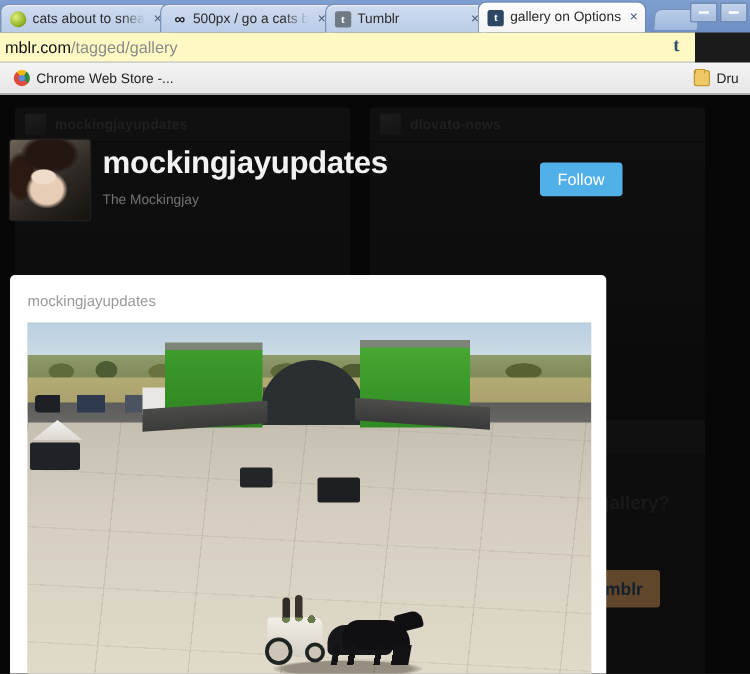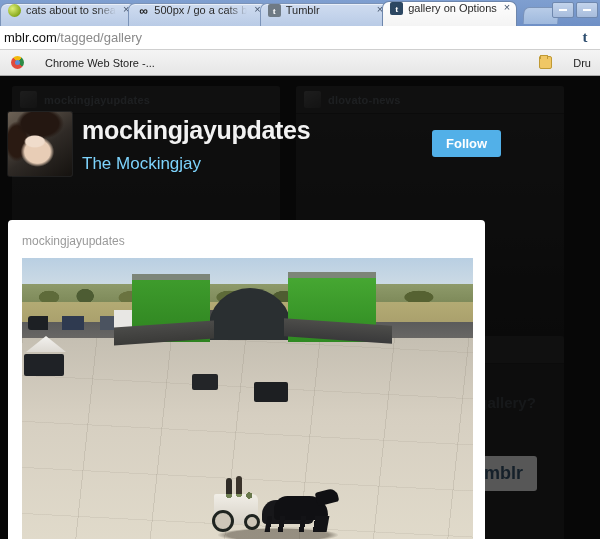--- a/index.html
+++ b/index.html
@@ -10,21 +10,21 @@
   }
   #root { position:relative; width:600px; height:539px; overflow:hidden; }
 
   
   .tabstrip {
     position:absolute; top:0; left:0; width:600px; height:26px;
     background:linear-gradient(#7f9fd0,#6f90c6);
     display:flex; align-items:flex-end;
   }
   .tab {
-    position:relative; height:23px; display:flex; 
+    position:relative; height:23px; display:flex; align-items:center;
     padding:0 6px 0 7px; margin-right:-8px;
     background:linear-gradient(#cfdcf0,#b9cbe6);
     border:1px solid #7b93b8; border-bottom:none;
     border-radius:7px 7px 0 0;
     box-shadow:inset 0 1px 0 rgba(255,255,255,.55);
     font-size:11px; color:#2a2a2a; white-space:nowrap;
   }
   .tab.active {
     background:linear-gradient(#fdfdfd,#f4f4f4);
     border-color:#6d86ac; height:25px; z-index:5;
@@ -51,42 +51,42 @@
   .winbtns { position:absolute; right:2px; top:2px; display:flex; gap:2px; }
   .winbtn {
     width:22px; height:16px; background:linear-gradient(#c3d4ec,#a7bcdc);
     border:1px solid #6f88ae; border-radius:2px;
     display:flex; align-items:center; justify-content:center;
   }
   .winbtn i { display:block; width:8px; height:2px; background:#fff; }
 
   
   .omnibar {
-    position:absolute; top:26px; left:0; width:600px; height:24px;
-    background:#ffffff; border-bottom:1px solid #cfcfcf;
+    position:absolute; top:26px; left:0; width:556px; height:24px;
+    background:#fef9c3; border-bottom:1px solid #cfcfcf;
     display:flex; align-items:center;
   }
   .url { font-size:13px; padding-left:4px; white-space:nowrap; }
   .url .host { color:#111; }
   .url .path { color:#8a8a8a; }
   .omni-right {
     position:absolute; right:6px; top:2px; width:18px; height:18px;
     display:flex; align-items:center; justify-content:center;
     font-family:"Liberation Serif",serif; font-weight:bold; font-size:15px; color:#2d4d6e;
   }
 
   
   .bookmarks {
     position:absolute; top:50px; left:0; width:600px; height:26px;
     background:linear-gradient(#f4f4f4,#e6e6e6);
     border-bottom:1px solid #a9a9a9;
     display:flex; align-items:center; padding:0 6px;
     font-size:11px; color:#222;
   }
-  .bm { display:flex; align-items:center; gap:21px; padding:2px 5px; white-space:nowrap; }
+  .bm { display:flex; align-items:center; gap:5px; padding:2px 5px; white-space:nowrap; }
   .bm-ico { width:13px; height:13px; flex:none; position:relative; }
   .ico-cws {
     background:conic-gradient(from 200deg,#e04a3c 0 33%,#f2b90c 0 55%,#2d8a45 0 80%,#e04a3c 0);
     border-radius:50%;
   }
   .ico-cws::after {
     content:""; position:absolute; left:4px; top:4px; width:5px; height:5px;
     background:#5b8cd6; border-radius:50%;
   }
   .ico-folder { background:#f0c765; border:1px solid #c09a35; border-radius:1px 2px 2px 2px; }
@@ -128,22 +128,22 @@
   }
   .photo-lovato::after {
     content:"M          M"; position:absolute; left:0; right:0; top:38%;
     text-align:center; color:#3a3a3a; font-size:34px;
     font-family:"Liberation Serif",serif; letter-spacing:10px; opacity:.5;
   }
   .bg-q {
     position:absolute; font-size:15px; color:#3c4145; font-weight:bold; white-space:nowrap;
   }
   .bg-btn {
-    position:absolute; background:#e5e5e5; color:#39566e;
-    font-size:18px; font-weight:bold; padding:7px 14px; border-radius:3px;
+    position:absolute; background:#fdba74; color:#39566e;
+    font-size:14px; font-weight:bold; padding:7px 14px; border-radius:3px;
   }
   .dim { position:absolute; inset:0; background:rgba(0,0,0,.62); }
 
   
   .lb-head { position:absolute; left:0; top:28px; width:600px; height:80px; }
   .lb-avatar {
     position:absolute; left:8px; top:8px; width:64px; height:64px;
     border-radius:2px; overflow:hidden; background:#2a2522;
     box-shadow:0 0 0 1px rgba(255,255,255,.08);
   }
@@ -153,24 +153,24 @@
       radial-gradient(ellipse 15px 9px at 42% 46%, #f0dccb 0 60%, transparent 72%),
       radial-gradient(ellipse 22px 20px at 46% 62%, #e8cdb6 0 58%, transparent 76%),
       radial-gradient(ellipse 30px 20px at 50% 18%, #241711 0 62%, transparent 80%),
       radial-gradient(ellipse 16px 26px at 14% 46%, #2a1a12 0 60%, transparent 78%),
       linear-gradient(145deg,#6d6256 0%,#2f2a26 55%,#15120f 100%);
   }
   .lb-title {
     position:absolute; left:82px; top:12px;
     font-size:25px; font-weight:bold; color:#f2f2f2; letter-spacing:-.3px;
   }
-  .lb-sub { position:absolute; left:82px; top:50px; font-size:17px; color:#7dd3fc;text-align:right; }
+  .lb-sub { position:absolute; left:82px; top:50px; font-size:11px; color:#737373;text-align:right; }
   .follow-btn {
     position:absolute; left:432px; top:26px;
-    background:#52b0e8; color:#fff; font-size:13px; font-weight:bold;
+    background:#52b0e8; color:#fff; font-size:13px; font-weight:normal;
     padding:6px 14px; border:none; border-radius:3px; cursor:pointer;
   }
 
   
   .post {
     position:absolute; left:8px; top:144px; width:477px; height:340px;
     background:#fff; border-radius:4px 4px 0 0;
   }
   .post-user { position:absolute; left:14px; top:14px; font-size:12px; color:#9a9a9a; }
   .post-photo {

